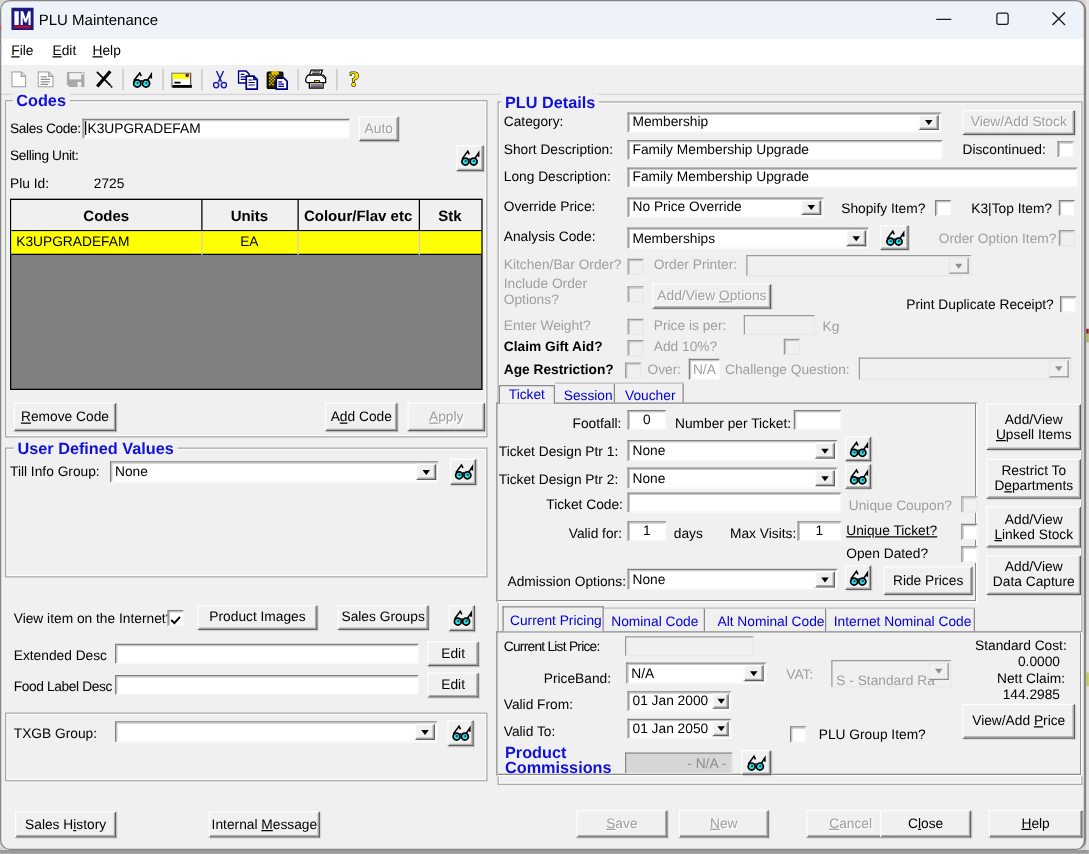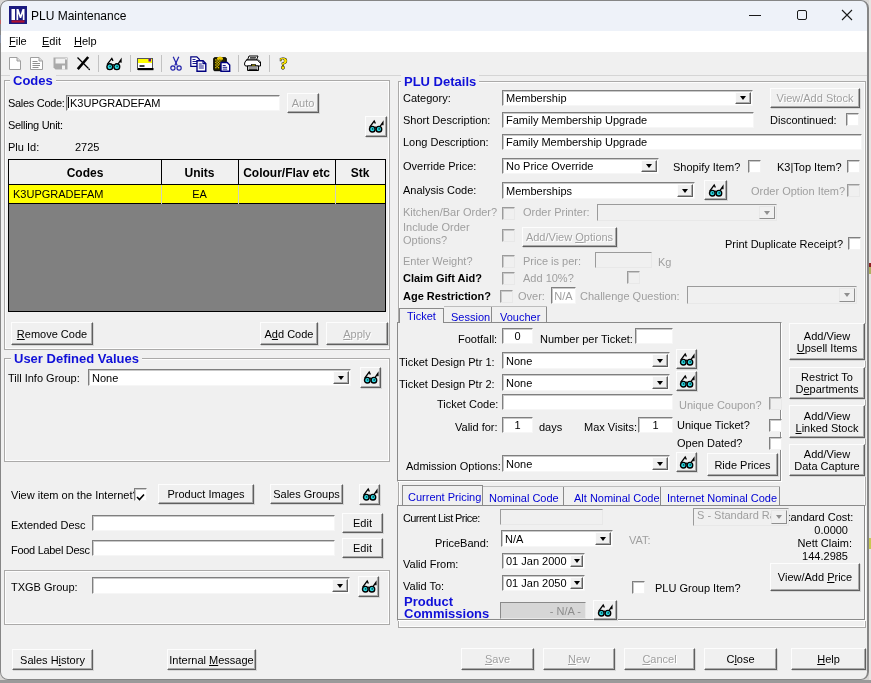--- a/index.html
+++ b/index.html
@@ -395,21 +395,21 @@
     </div>
   <div class="lab" style="left:437px;top:398px;">Ticket Code:</div>
   <div class="tb" style="left:502px;top:394px;width:171px;height:16px;"></div>
   <div class="lab dlab" style="left:679px;top:399px;">Unique Coupon?</div>
   <div class="cb cbd" style="left:769px;top:397px;"></div>
   <div class="lab" style="left:455px;top:421px;">Valid for:</div>
   <div class="tb" style="left:502px;top:417px;width:31px;height:16px;text-align:center;padding-top:1px;">1</div>
   <div class="lab" style="left:539px;top:421px;">days</div>
   <div class="lab" style="left:584px;top:421px;">Max Visits:</div>
   <div class="tb" style="left:638px;top:417px;width:35px;height:16px;text-align:center;padding-top:1px;">1</div>
-  <div class="lab" style="left:677px;top:419px;">Unique Ticket?</div>
+  <div class="lab" style="left:677px;top:419px;text-decoration:underline;">Unique Ticket?</div>
   <div class="cb" style="left:769px;top:419px;"></div>
   <div class="lab" style="left:677px;top:437px;">Open Dated?</div>
   <div class="cb" style="left:769px;top:437px;"></div>
   <div class="lab" style="left:406px;top:460px;">Admission Options:</div>
   <div class="tb" style="left:502px;top:455px;width:168px;height:17px;padding:2px 3px;">None<span class="ca" style="height:13px;"></span></div>
   <div class="gls" style="left:676px;top:452px;width:21px;height:20px;">
       <svg width="16" height="15" viewBox="0 0 16 15">
         <circle cx="4.3" cy="10.2" r="2.8" fill="#30dde8" stroke="#000" stroke-width="1.4"></circle>
         <circle cx="10.9" cy="10.2" r="2.8" fill="#30dde8" stroke="#000" stroke-width="1.4"></circle>
         <circle cx="4.6" cy="9.9" r="0.9" fill="#005858"></circle>
@@ -447,21 +447,21 @@
 
   <div class="lab" style="left:403px;top:512px;letter-spacing:-0.6px;">Current List Price:</div>
   <div class="tb tbd" style="left:500px;top:509px;width:103px;height:16px;text-align:center;padding-top:13px;">125.00</div>
   <div class="lab" style="left:780px;top:511px;width:73px;text-align:right;">Standard Cost:</div>
   <div class="lab" style="left:780px;top:524px;width:68px;text-align:right;">0.0000</div>
   <div class="lab" style="left:780px;top:537px;width:72px;text-align:right;">Nett Claim:</div>
   <div class="lab" style="left:780px;top:550px;width:68px;text-align:right;">144.2985</div>
   <div class="lab" style="left:403px;top:537px;margin-left:32px;">PriceBand:</div>
   <div class="tb" style="left:501px;top:530px;width:112px;height:17px;padding:2px 3px;">N/A<span class="ca" style="height:13px;"></span></div>
   <div class="lab dlab" style="left:629px;top:534px;">VAT:</div>
-  <div class="tb tbd" style="left:665px;top:508px;width:96px;height:18px;padding:0 3px;margin-left:28px;">S - Standard Ra<span class="ca cad" style="height:14px;"></span></div>
+  <div class="tb tbd" style="left:665px;top:528px;width:96px;height:18px;padding:10px 3px;">S - Standard Ra<span class="ca cad" style="height:14px;"></span></div>
   <div class="lab" style="left:403px;top:558px;">Valid From:</div>
   <div class="tb" style="left:502px;top:553px;width:83px;height:16px;padding:1px 3px;">01 Jan 2000<span class="ca" style="width:13px;height:12px;"></span></div>
   <div class="lab" style="left:403px;top:580px;">Valid To:</div>
   <div class="tb" style="left:502px;top:575px;width:83px;height:16px;padding:1px 3px;">01 Jan 2050<span class="ca" style="width:13px;height:12px;"></span></div>
   <div class="cb" style="left:632px;top:581px;"></div>
   <div class="lab" style="left:655px;top:582px;">PLU Group Item?</div>
   <div class="btn" style="left:770px;top:563px;width:90px;height:28px;">
       <span>View/Add <u>P</u>rice</span>
     </div>
   <div class="blab" style="left:404px;top:595px;">Product</div>
@@ -478,21 +478,21 @@
         <path d="M12 7.7 L14.9 3.3 L14.9 6.3" fill="none" stroke="#000" stroke-width="1.3"></path>
       </svg>
     </div>
 
   <div class="btn btnd" style="left:461px;top:648px;width:73px;height:22px;">
       <span><u>S</u>ave</span>
     </div>
   <div class="btn btnd" style="left:543px;top:648px;width:72px;height:22px;">
       <span><u>N</u>ew</span>
     </div>
-  <div class="btn btnd" style="left:624px;top:648px;width:71px;height:22px;">
+  <div class="btn btnd" style="left:645px;top:648px;width:71px;height:22px;">
       <span><u>C</u>ancel</span>
     </div>
   <div class="btn" style="left:704px;top:648px;width:73px;height:22px;">
       <span>C<u>l</u>ose</span>
     </div>
   <div class="btn" style="left:791px;top:648px;width:75px;height:22px;">
       <span><u>H</u>elp</span>
     </div>
 </div>
 

